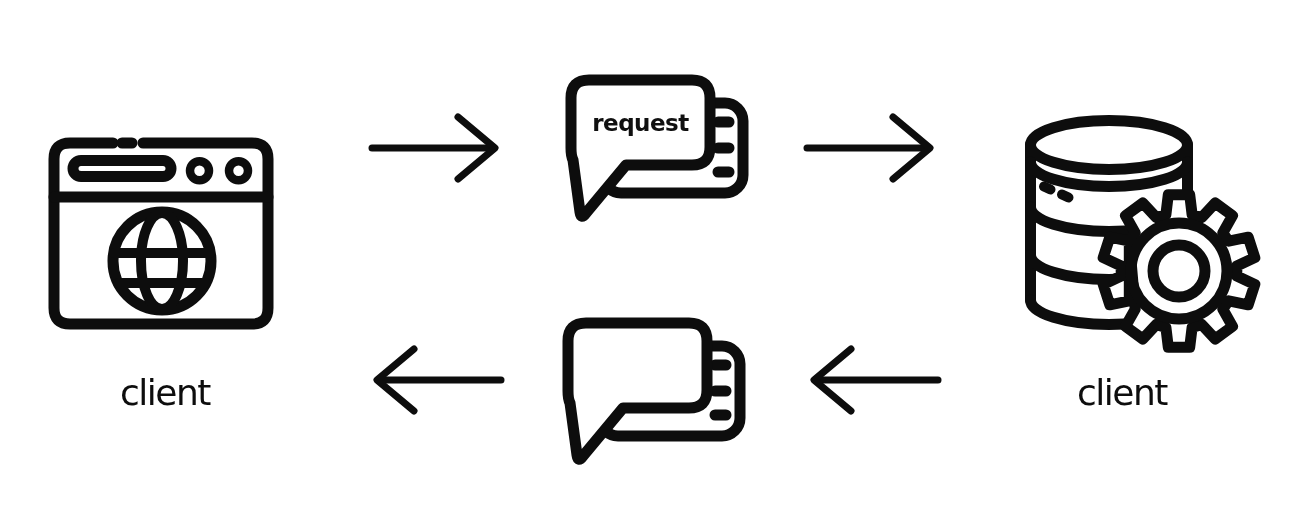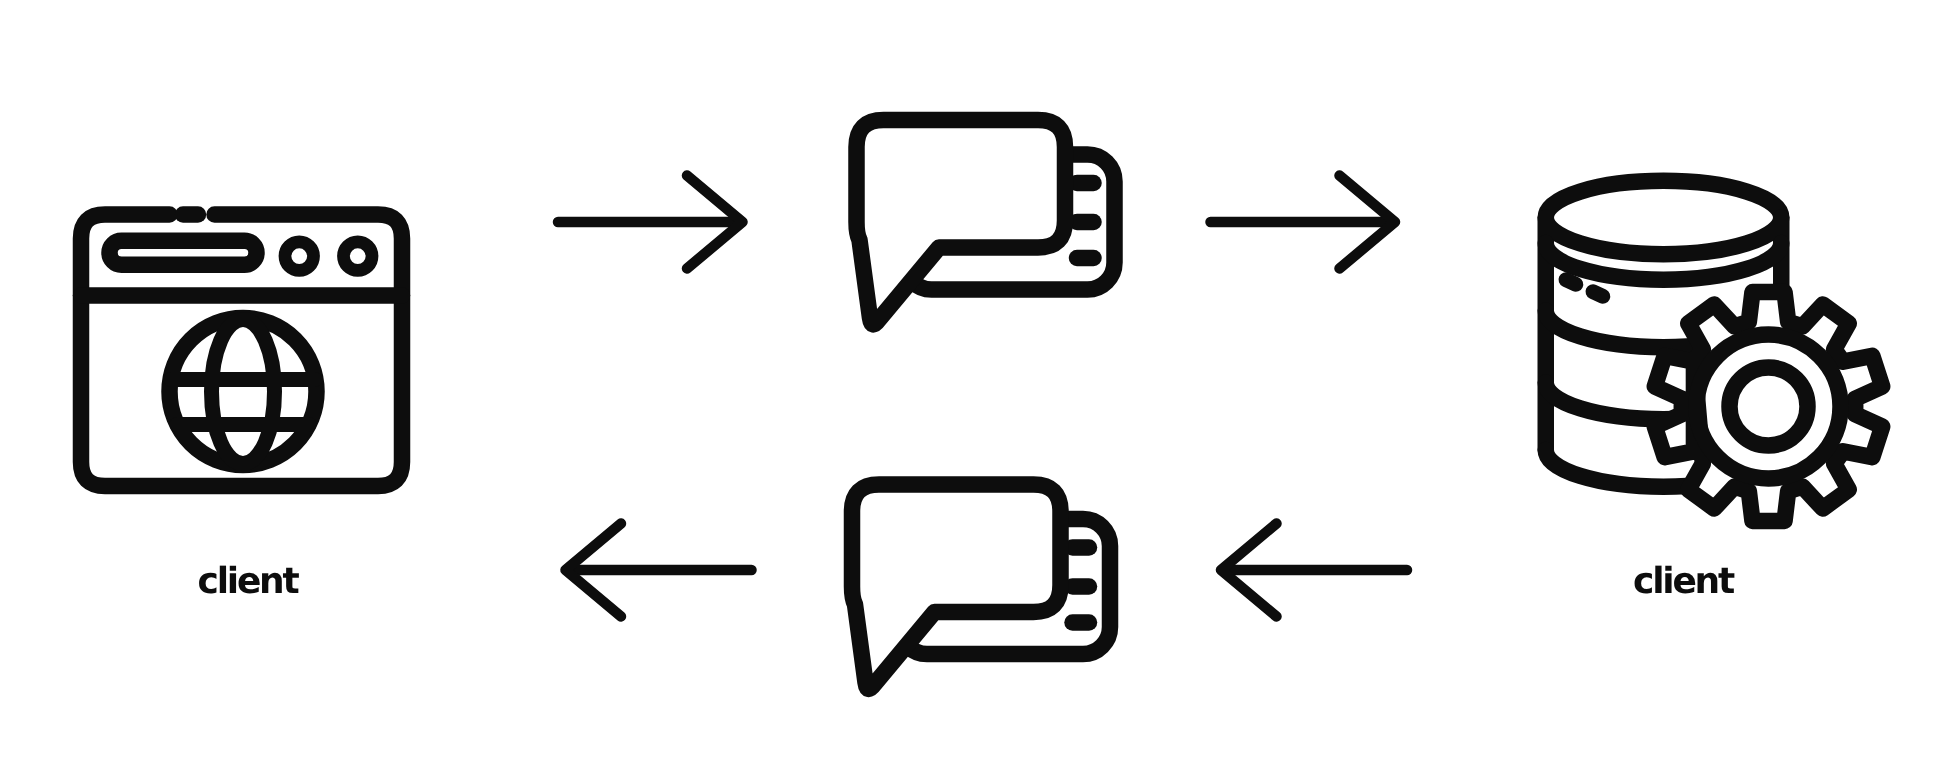--- a/index.html
+++ b/index.html
@@ -8,21 +8,21 @@
   .canvas {
     position:relative; width:1293px; height:514px;
     background:var(--bg); overflow:hidden;
   }
   .abs { position:absolute; }
   svg { display:block; overflow:visible; }
   .stroke { stroke:var(--line); fill:none; stroke-linecap:round; stroke-linejoin:round; }
   .fillw { fill:#ffffff; }
   .node-label {
     position:absolute; transform:translateX(-50%);
-    font-weight:700; font-size:24px; letter-spacing:-1.5px;
+    font-weight:400; font-size:36px; letter-spacing:-1.5px;
     color:var(--line); white-space:nowrap; line-height:1;
   }
   .bubble { position:absolute; width:200px; height:170px; }
   .bubble-label {
     position:absolute; left:11px; top:12px; width:139px; height:85px;
     display:flex; align-items:center; justify-content:center;
     font-weight:700; font-size:23px; letter-spacing:-0.5px;
     color:#101010; white-space:nowrap;
   }
 </style>
@@ -72,20 +72,21 @@
       <g class="stroke" stroke-width="11">
 
         <rect x="43" y="35" width="140" height="90" rx="18" class="fillw"></rect>
         <path d="M 158 54 H 169"></path>
         <path d="M 158 80 H 169"></path>
         <path d="M 158 104 H 169"></path>
 
         <path class="fillw" d="M 29 12 H 132 Q 150 12 150 30 V 79 Q 150 97 132 97 H 66 L 26 145 Q 21 152 20 144 L 13 92 Q 11 88 11 80 V 30 Q 11 12 29 12 Z"></path>
       </g>
     </svg>
+    <div class="bubble-label">request</div>
   </div>
 
   <svg class="abs" style="left:1020px; top:110px;" width="250" height="250" viewBox="0 0 250 250">
     <g class="stroke" stroke-width="11">
       <g>
         <ellipse cx="89" cy="35" rx="78.5" ry="24.5"></ellipse>
         <path d="M 10.5 35 V 190"></path>
         <path d="M 167.5 35 V 155"></path>
         <path d="M 10.5 52 A 78.5 24.5 0 0 0 167.5 52"></path>
         <path d="M 10.5 97 A 78.5 24.5 0 0 0 167.5 97"></path>

